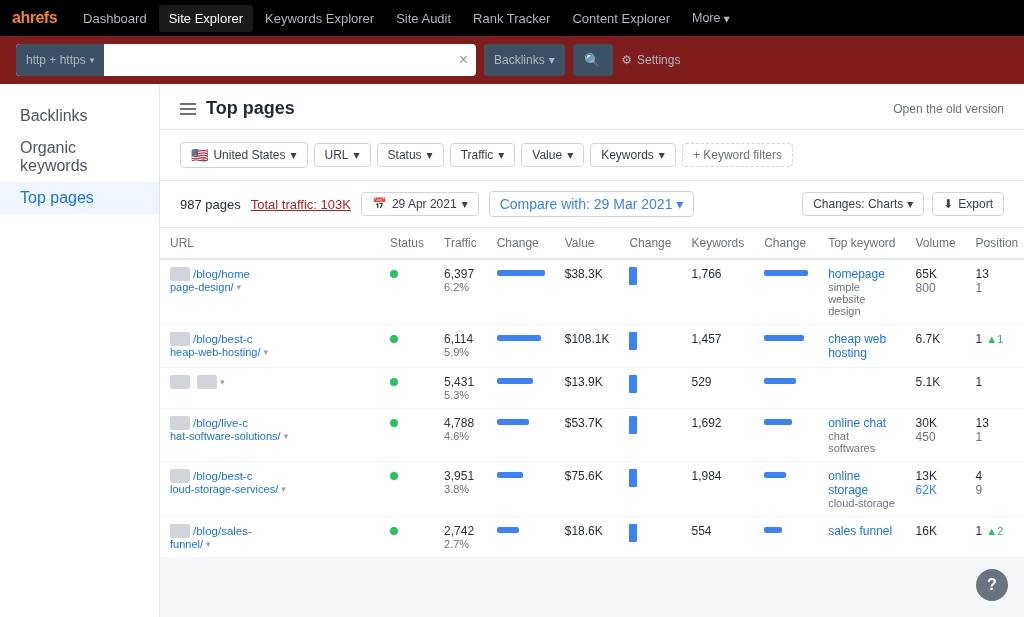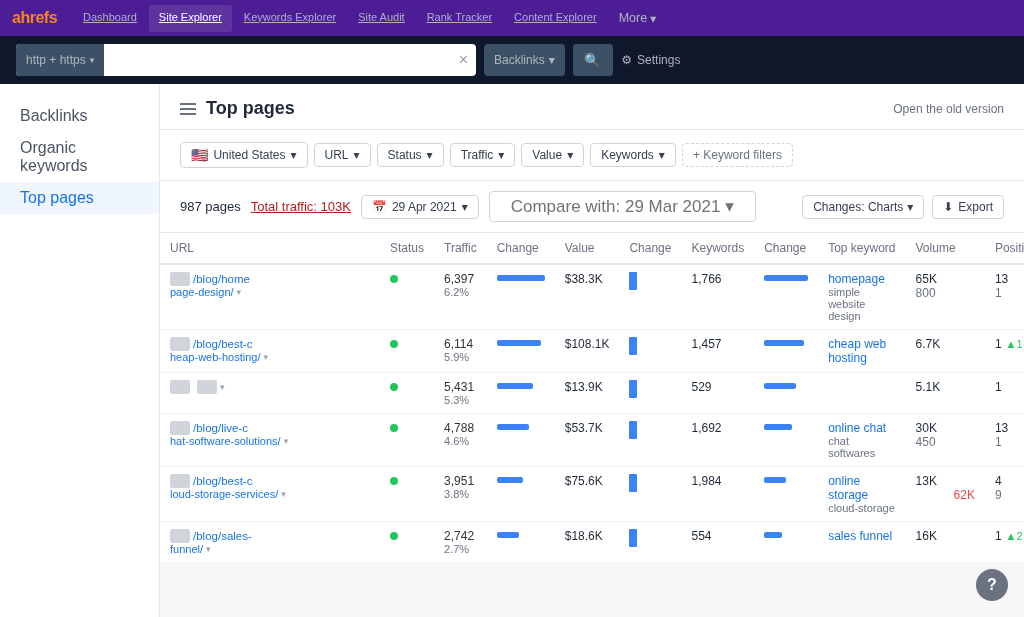--- a/index.html
+++ b/index.html
@@ -1,27 +1,27 @@
 <!DOCTYPE html>
 <html><head>
   <meta charset="utf-8">
   <style>
     * { box-sizing: border-box; margin: 0; padding: 0; }
     body { font-family: -apple-system, BlinkMacSystemFont, 'Segoe UI', sans-serif; font-size: 13px; background: #f5f6f7; color: #333; }
 
     
-    .top-nav { background: #4c1d95; display: flex; align-items: center; padding: 0 12px; height: 36px; }
+    .top-nav { background: #000000; display: flex; align-items: center; padding: 0 12px; height: 36px; }
     .top-nav .logo { color: #f5851f; font-weight: 900; font-size: 16px; margin-right: 16px; letter-spacing: -0.5px; }
     .nav-links { display: flex; gap: 2px; }
-    .nav-link { color: #adb5bd; font-size: 11px; padding: 6px 10px; cursor: pointer; border-radius: 3px; white-space: nowrap; text-decoration: underline; }
+    .nav-link { color: #adb5bd; font-size: 13px; padding: 6px 10px; cursor: pointer; border-radius: 3px; white-space: nowrap; }
     .nav-link.active { color: #fff; background: rgba(255,255,255,0.1); }
     .nav-link-more { color: #adb5bd; font-size: 12.5px; padding: 6px 10px; cursor: pointer; display: flex; align-items: center; gap: 3px; }
 
     
-    .search-bar { background: #0f172a; display: flex; align-items: center; padding: 8px 16px; gap: 8px; height: 48px; }
+    .search-bar { background: #7f1d1d; display: flex; align-items: center; padding: 8px 16px; gap: 8px; height: 48px; }
     .search-input-wrap { display: flex; align-items: center; background: #fff; border-radius: 4px; flex: 1; max-width: 460px; height: 32px; }
     .protocol-badge { background: #3d5166; color: #adb5bd; border-radius: 4px 0 0 4px; padding: 0 10px; height: 100%; display: flex; align-items: center; font-size: 12px; gap: 4px; cursor: pointer; }
     .protocol-badge .chevron { font-size: 9px; }
     .url-input { border: none; outline: none; flex: 1; font-size: 13px; padding: 0 8px; height: 100%; }
     .search-clear { padding: 0 8px; color: #999; cursor: pointer; font-size: 16px; }
     .subdomains-btn { background: #3d5166; color: #adb5bd; border: none; border-radius: 4px; padding: 4px 10px; font-size: 12px; cursor: pointer; display: flex; align-items: center; gap: 4px; height: 32px; }
     .search-btn { background: #3d5166; border: none; border-radius: 4px; padding: 0 12px; cursor: pointer; color: #fff; height: 32px; display: flex; align-items: center; }
     .settings-btn { background: none; border: none; color: #adb5bd; font-size: 12px; cursor: pointer; display: flex; align-items: center; gap: 5px; }
 
     
@@ -48,21 +48,21 @@
     .history-chart-section { margin: 12px 20px; background: #fff; border: 1px solid #e5e7eb; border-radius: 6px; }
     .history-chart-header { display: flex; align-items: center; justify-content: space-between; padding: 12px 16px; cursor: pointer; }
     .history-chart-title { font-size: 13px; font-weight: 500; color: #374151; }
     .collapse-icon { color: #9ca3af; font-size: 16px; }
 
     
     .table-toolbar { display: flex; align-items: center; padding: 10px 20px; background: #fff; border-bottom: 1px solid #e5e7eb; margin: 0 0 0 0; gap: 10px; }
     .pages-count { font-size: 13px; font-weight: 500; color: #1f2937; }
     .traffic-count { font-size: 13px; color: #b91c1c; text-decoration: underline; }
     .date-picker { border: 1px solid #d1d5db; border-radius: 4px; padding: 4px 10px; font-size: 12px; background: #fff; cursor: pointer; display: flex; align-items: center; gap: 5px; color: #374151; }
-    .compare-btn { border: 1px solid #d1d5db; border-radius: 4px; padding: 4px 21px; font-size: 17px; background: #fff; cursor: pointer; color: #737373; }
+    .compare-btn { border: 1px solid #d1d5db; border-radius: 4px; padding: 4px 10px; font-size: 14px; background: #fff; cursor: pointer; color: #3b82f6; }
     .right-actions { margin-left: auto; display: flex; gap: 8px; }
     .changes-btn { border: 1px solid #d1d5db; border-radius: 4px; padding: 4px 10px; font-size: 12px; background: #fff; cursor: pointer; display: flex; align-items: center; gap: 4px; color: #374151; }
     .export-btn { border: 1px solid #d1d5db; border-radius: 4px; padding: 4px 10px; font-size: 12px; background: #fff; cursor: pointer; display: flex; align-items: center; gap: 5px; color: #374151; }
 
     
     .data-table { width: 100%; border-collapse: collapse; background: #fff; font-size: 12px; }
     .data-table thead th { padding: 8px 10px; text-align: left; color: #6b7280; font-weight: 500; border-bottom: 2px solid #e5e7eb; white-space: nowrap; background: #fff; font-size: 12px; }
     .data-table tbody tr { border-bottom: 1px solid #f3f4f6; }
     .data-table tbody td { padding: 7px 10px; vertical-align: top; }
     .url-col { min-width: 220px; max-width: 240px; }
@@ -425,21 +425,21 @@
   </td>
               <td>
     <div class="traffic-bar" style="width:22px;"></div>
   </td>
               <td>
                 <div class="top-kw">online storage</div>
                 <div class="top-kw-sub">cloud-storage</div>
               </td>
               <td>
                 <div class="vol-num">13K</div>
-                <div class="vol-num" style="color:#ef4444;margin-left:38px;">62K</div>
+                <div class="vol-num" style="color:#3b82f6;">62K</div>
               </td>
               <td>
                 <div style="display:flex;align-items:center;gap:4px;">
                   <span class="pos-num">4</span>
                 </div>
                 <div class="pos-num" style="color:#6b7280;">9</div>
               </td>
             </tr>
             <tr>
               <td class="url-col">

